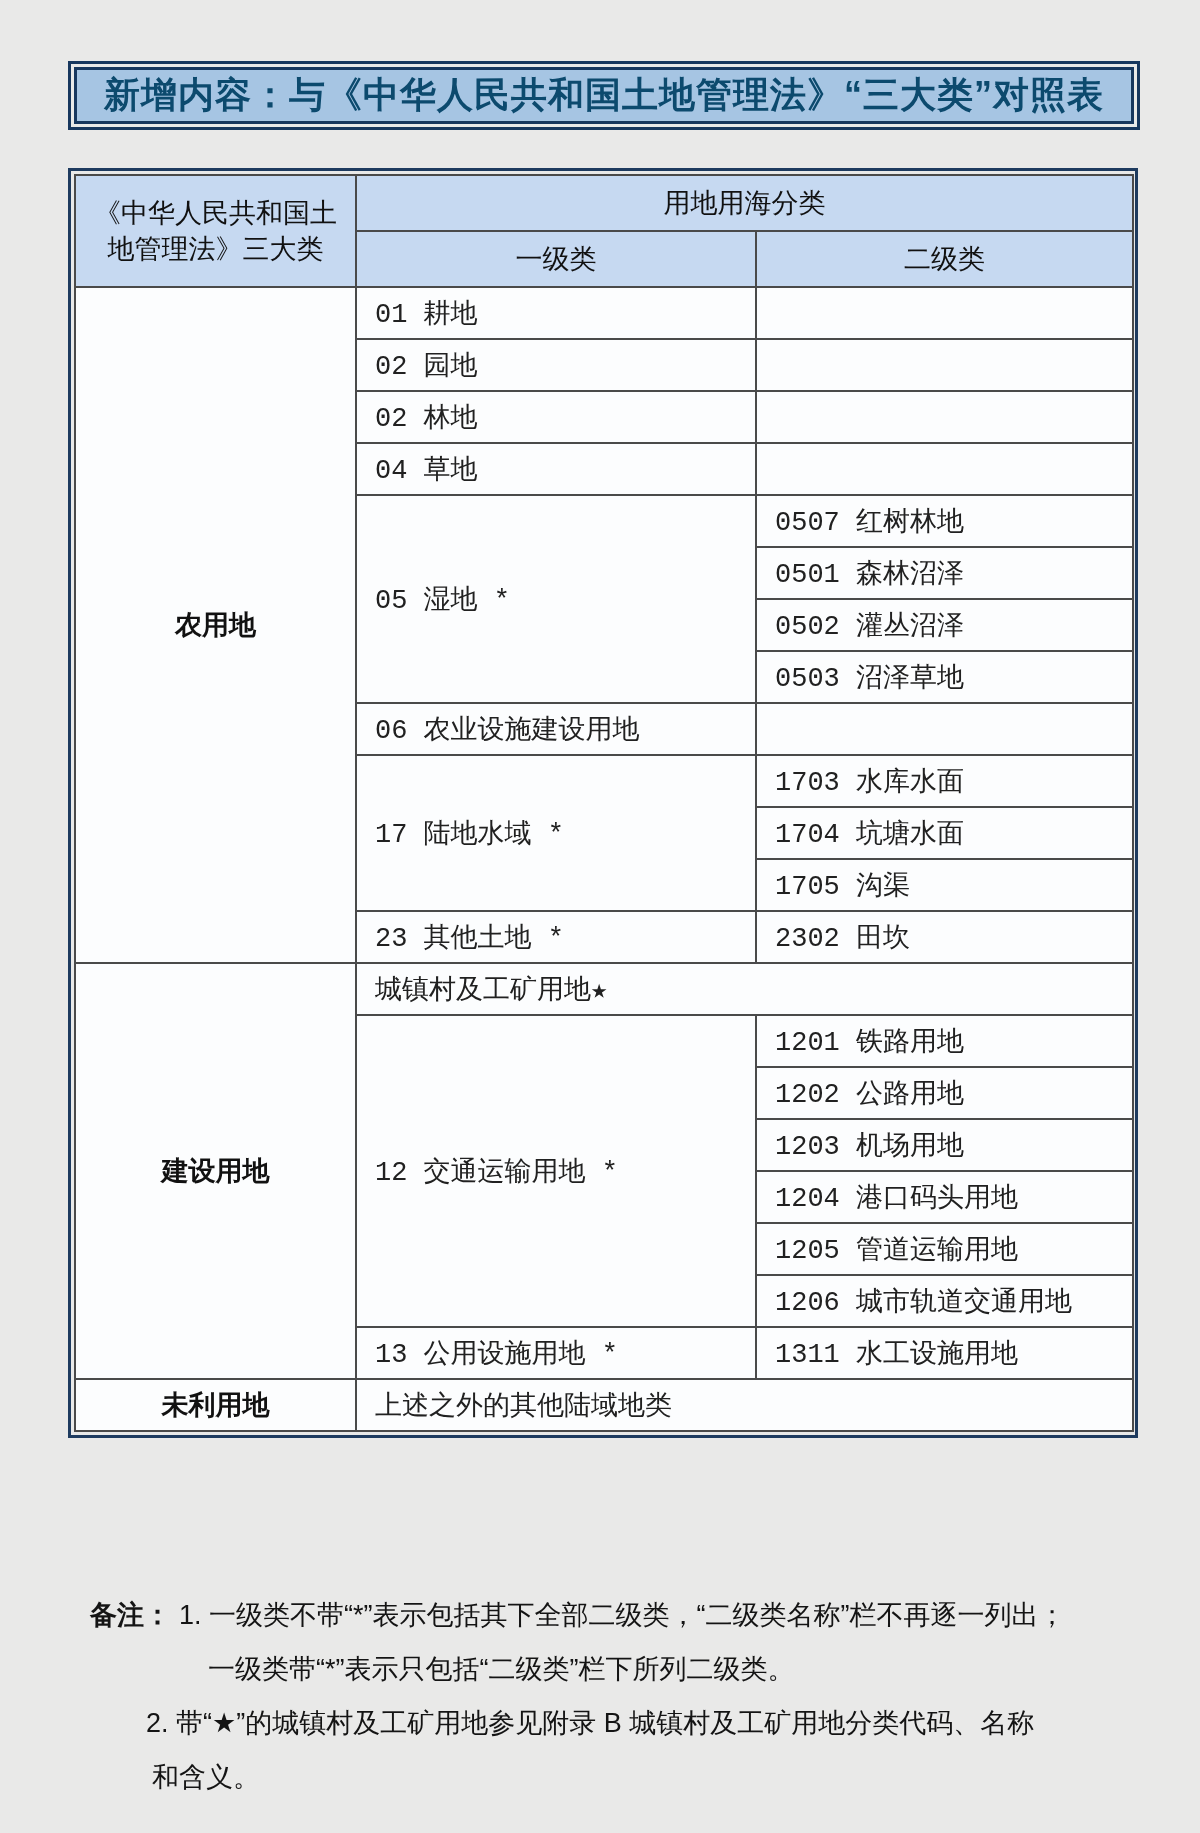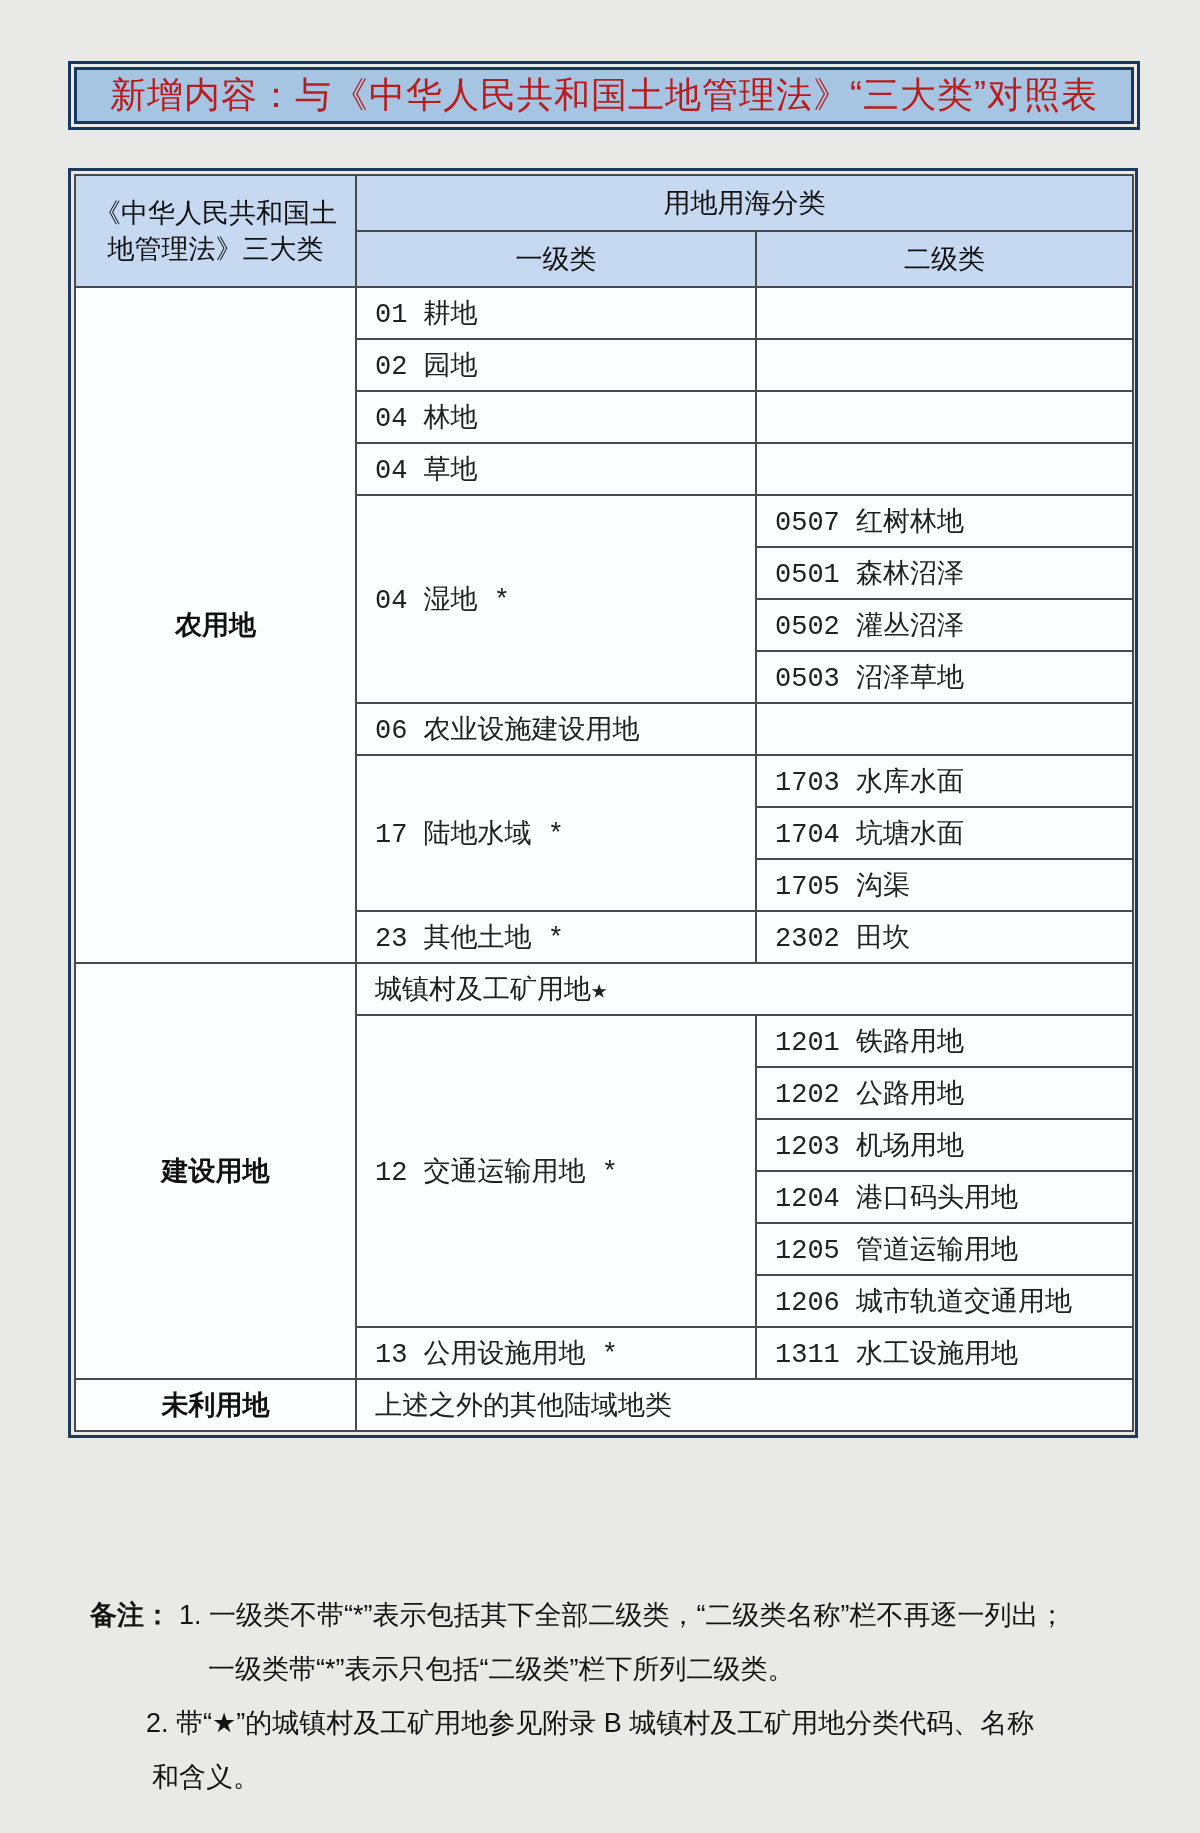--- a/index.html
+++ b/index.html
@@ -17,22 +17,22 @@
     left: 74px; top: 67px;
     width: 1060px; height: 57px;
     background: #a6c5e3;
     border: 3px solid #17375e;
     outline: 3px solid #17375e;
     outline-offset: 3px;
     display: flex; align-items: center; justify-content: center;
   }
   .banner-text {
     font-size: 36px;
-    font-weight: normal;
-    color: #b91c1c;
+    font-weight: bold;
+    color: #0c4a6e;
     letter-spacing: 1px;
     white-space: nowrap;
   }
 
   
   .table-wrap {
     position: absolute;
     left: 74px; top: 174px;
     width: 1058px;
     outline: 3px solid #1e3b5f;
@@ -107,29 +107,29 @@
       <tr>
         <td class="cat" rowspan="13">农用地</td>
         <td>01 耕地</td>
         <td></td>
       </tr>
       <tr>
         <td>02 园地</td>
         <td></td>
       </tr>
       <tr>
-        <td>04 林地</td>
+        <td>02 林地</td>
         <td></td>
       </tr>
       <tr>
         <td>04 草地</td>
         <td></td>
       </tr>
       <tr>
-        <td rowspan="4">04 湿地 *</td>
+        <td rowspan="4">05 湿地 *</td>
         <td>0507 红树林地</td>
       </tr>
       <tr>
         <td>0501 森林沼泽</td>
       </tr>
       <tr>
         <td>0502 灌丛沼泽</td>
       </tr>
       <tr>
         <td>0503 沼泽草地</td>

